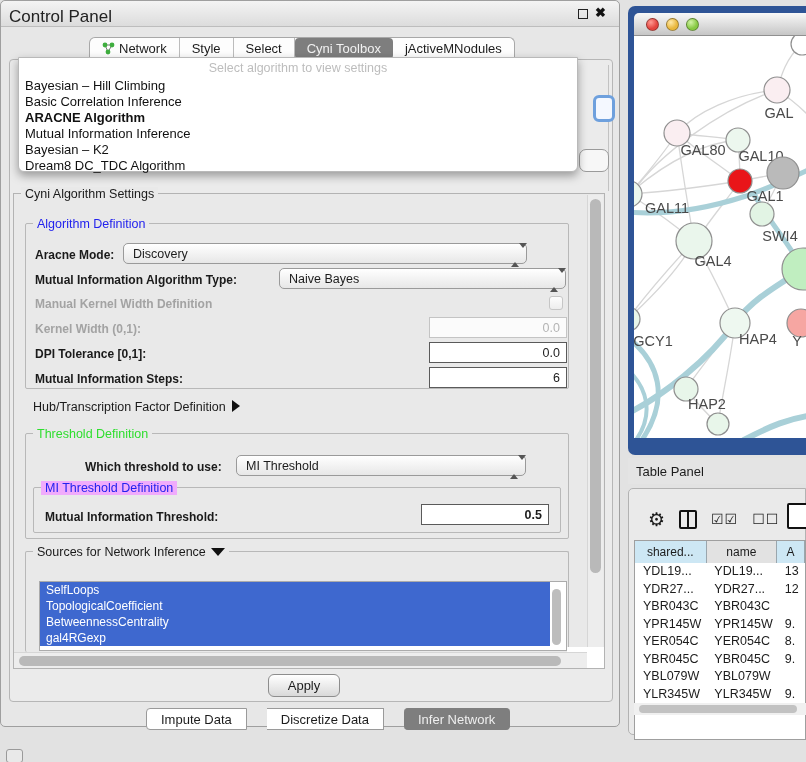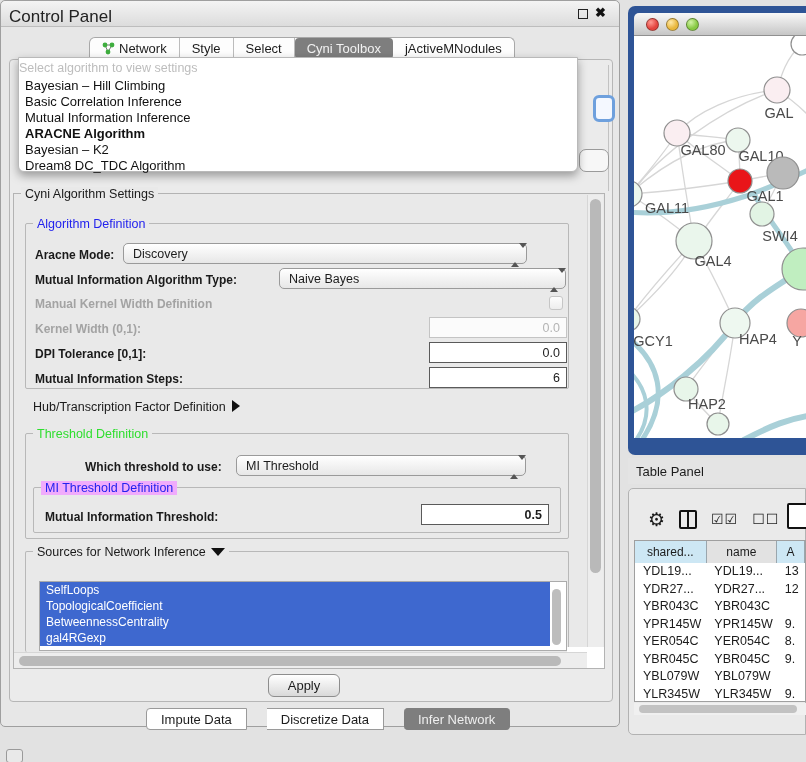--- a/index.html
+++ b/index.html
@@ -33,21 +33,21 @@
   .frag-blue-combo { left:592px; top:94px; width:22px; height:27px;
     border:3px solid #6ea0dd; border-radius:6px; background:#f4f8ff; }
   .frag-vline { left:607px; top:64px; width:1px; height:126px; background:#c2c2c2; }
   .frag-combo-corner { left:578px; top:148px; width:30px; height:23px;
     border:1px solid #9a9a9a; border-radius:7px; background:#f7f7f7; }
 
   
   .algo-overlay { left:18px; top:57px; width:560px; height:115px; background:#fff;
     border:1px solid #b9b9b9; border-radius:0 0 6px 6px;
     box-shadow:0 4px 10px rgba(0,0,0,0.35); z-index:40; padding-top:3px; }
-  .algo-placeholder { text-align:left; color:#bdbdbd; font-size:12.5px; height:17px; }
+  .algo-placeholder { text-align:center; color:#bdbdbd; font-size:12.5px; height:17px; }
   .algo-item { font-size:13px; padding:0 6px; height:16px; line-height:16px; color:#111; }
   .algo-item.selected { font-weight:bold; }
 
   
   .settings-frame { left:12px; top:192px; width:592px; height:476px;
     border:1px solid #b3b3b3; background:#e9e9e9; }
   .legend { position:absolute; background:#e9e9e9; padding:0 4px; font-size:12.5px; }
   .legend.black { color:#1a1a1a; }
   .legend.blue { color:#2222ee; }
   .legend.green { color:#2ede2e; }
@@ -127,21 +127,21 @@
     border:1px solid #b2b2b2; border-radius:5px 0 0 5px; }
   .tp-toolbar { left:634px; top:502px; width:172px; height:34px; display:flex;
     align-items:center; gap:14px; padding-left:14px; }
   .gear-glyph { font-size:19px; color:#1a1a1a; }
   .split-icon { width:18px; height:19px; border:2px solid #111; border-radius:2px; position:relative; }
   .split-icon::after { content:""; position:absolute; left:6px; top:0; width:2px; height:15px; background:#111; }
   .check-glyph { font-size:14px; color:#222; letter-spacing:1px; }
   .page-icon { position:absolute; left:787px; top:503px; width:24px; height:26px;
     border:2px solid #111; border-radius:2px; background:#fff; }
 
-  .table-wrap { left:634px; top:540px; width:172px; height:162px; overflow:hidden;
+  .table-wrap { left:634px; top:540px; width:172px; height:200px; overflow:hidden;
     border:1px solid #9f9f9f; background:#fff; }
   .t-header { display:flex; height:22px; }
   .t-hcell { font-size:12px; text-align:center; padding-top:4px; border-right:1px solid #9aa6ad;
     background:#cde7f4; overflow:hidden; white-space:nowrap; }
   .t-hcell.gray { background:#e2e2e2; }
   .t-row { display:flex; height:17.5px; }
   .t-cell { font-size:12.5px; padding:1px 0 0 8px; overflow:hidden; white-space:nowrap; }
   .tp-hscroll { left:634px; top:703px; width:172px; height:12px; background:#f0f0f0; }
   .tp-hthumb { left:639px; top:705px; width:158px; height:8px; background:#c2c2c2; border-radius:4px; }
 
@@ -269,22 +269,22 @@
       <div class="bottom-tab">Discretize Data</div>
       <div class="bottom-tab selected">Infer Network</div>
     </div>
 </div>
 
 <div class="abs algo-overlay">
   <div class="algo-placeholder">Select algorithm to view settings</div>
   <div id="algo-items">
       <div class="algo-item">Bayesian – Hill Climbing</div>
       <div class="algo-item">Basic Correlation Inference</div>
+      <div class="algo-item selected">ARACNE Algorithm</div>
       <div class="algo-item">Mutual Information Inference</div>
-      <div class="algo-item selected">ARACNE Algorithm</div>
       <div class="algo-item">Bayesian – K2</div>
       <div class="algo-item">Dream8 DC_TDC Algorithm</div>
     </div>
 </div>
 
 <div class="abs net-frame"></div>
 <div class="abs net-titlebar">
   <div class="traffic t-red"></div>
   <div class="traffic t-yellow"></div>
   <div class="traffic t-green"></div>

